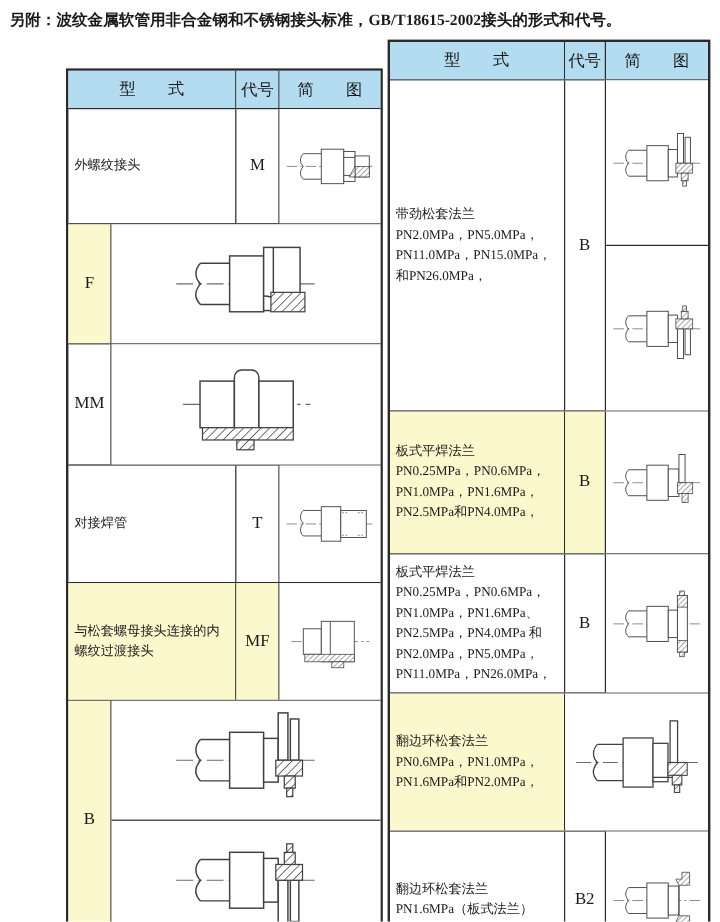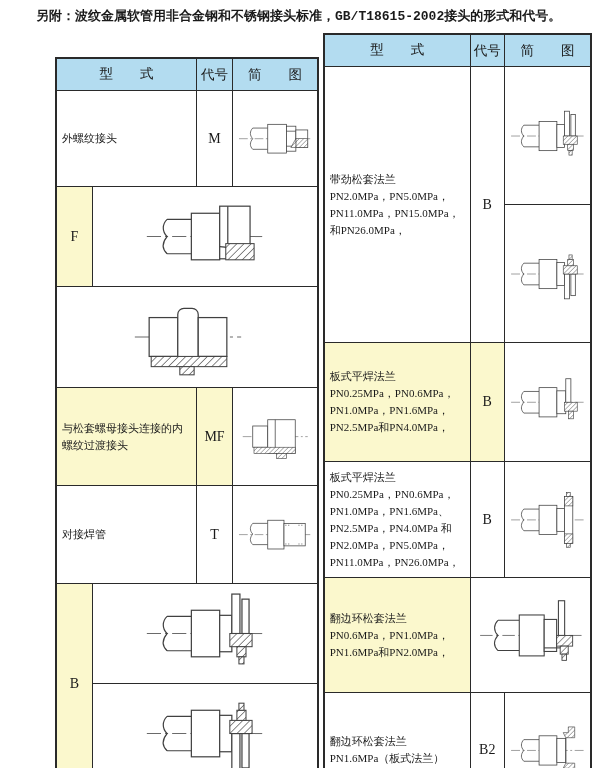--- a/index.html
+++ b/index.html
@@ -5,22 +5,22 @@
   :root{
     --header-bg:#b3dcf0;
     --hl-bg:#fbf8cd;
     --border:#2a2a2a;
     --text:#1a1a1a;
   }
   *{margin:0;padding:0;box-sizing:border-box;}
   body{width:600px;height:768px;background:#fff;overflow:hidden;
        font-family:"Liberation Serif","DejaVu Serif",serif;color:var(--text);}
   .page{width:600px;height:768px;padding:8px;}
-  .title{font-family:Liberation Mono, monospace;font-weight:bold;
-         font-size:13px;line-height:1.4;margin-bottom:7px;white-space:nowrap;margin-left:28px;}
+  .title{font-family:Liberation Serif, serif;font-weight:bold;
+         font-size:13px;line-height:1.4;margin-bottom:7px;white-space:nowrap;}
   .tables{display:flex;gap:4px;align-items:center;padding-left:47px;}
   .tbl{border:2px solid var(--border);background:#fff;}
   .tbl-left{width:287px;}
   .tbl-right{width:293px;}
   .row{display:flex;border-bottom:1px solid var(--border);}
   .row:last-child{border-bottom:none;}
   .cell{border-right:1px solid var(--border);display:flex;align-items:center;}
   .cell:last-child{border-right:none;}
   .tcell{width:140px;padding:4px 5px;font-size:11px;line-height:1.55;
          white-space:pre-line;text-align:left;}
@@ -103,62 +103,65 @@
             <path class="ln" d="M28 28 c-5 5 -5 12 0 17 c-5 6 -5 12 0 17 M28 28 H52 M28 62 H52"></path>
             <rect class="pc" x="52" y="22" width="28" height="46"></rect>
             <rect class="pc" x="80" y="15" width="30" height="52"></rect>
             <path class="ln" d="M88 15 V67 M80 55 c8 0 14 4 16 12"></path>
             <rect class="ht" x="86" y="52" width="28" height="16"></rect>
           </svg>
         </div>
       </div>
 
       <div class="row" style="height:101px">
+        <div class="cell ccell">
+            <span>MM</span>
+          </div>
         <div class="cell dcell">
           <svg viewBox="0 0 130 90" preserveAspectRatio="xMidYMid meet">
             <line class="cl" x1="14" y1="45" x2="118" y2="45"></line>
             <rect class="pc" x="28" y="26" width="28" height="38"></rect>
             <rect class="pc" x="56" y="17" width="20" height="56" rx="6"></rect>
             <rect class="pc" x="76" y="26" width="28" height="38"></rect>
             <rect class="ht" x="30" y="64" width="74" height="10"></rect>
             <rect class="ht" x="58" y="74" width="14" height="8"></rect>
           </svg>
         </div>
       </div>
 
+      <div class="row" style="height:98px">
+        <div class="cell tcell"><span>对接焊管</span></div>
+        <div class="cell ccell">
+            <span>T</span>
+          </div>
+        <div class="cell dcell">
+          <svg viewBox="0 0 130 90" preserveAspectRatio="xMidYMid meet">
+            <line class="cl" x1="8" y1="45" x2="124" y2="45"></line>
+            <path class="ln" d="M30 27 c-5 5 -5 12 0 17 c-5 6 -5 12 0 17 M30 27 H54 M30 61 H54"></path>
+            <rect class="pc" x="54" y="22" width="26" height="46"></rect>
+            <rect class="pc" x="80" y="27" width="34" height="36"></rect>
+            <path class="dot" d="M82 30 h9 M82 60 h9 M103 30 h9 M103 60 h9"></path>
+          </svg>
+        </div>
+      </div>
+
       <div class="row hl" style="height:98px">
         <div class="cell tcell"><span>与松套螺母接头连接的内
 螺纹过渡接头</span></div>
         <div class="cell ccell">
             <span>MF</span>
           </div>
         <div class="cell dcell">
           <svg viewBox="0 0 130 90" preserveAspectRatio="xMidYMid meet">
             <line class="cl" x1="14" y1="45" x2="118" y2="45"></line>
             <rect class="pc" x="30" y="28" width="24" height="34"></rect>
             <rect class="pc" x="54" y="18" width="44" height="54"></rect>
             <path class="ln" d="M66 18 V72"></path>
             <rect class="ht" x="32" y="62" width="66" height="10"></rect>
             <rect class="ht" x="68" y="72" width="16" height="8"></rect>
-          </svg>
-        </div>
-      </div>
-
-      <div class="row" style="height:98px">
-        <div class="cell tcell"><span>对接焊管</span></div>
-        <div class="cell ccell">
-            <span>T</span>
-          </div>
-        <div class="cell dcell">
-          <svg viewBox="0 0 130 90" preserveAspectRatio="xMidYMid meet">
-            <line class="cl" x1="8" y1="45" x2="124" y2="45"></line>
-            <path class="ln" d="M30 27 c-5 5 -5 12 0 17 c-5 6 -5 12 0 17 M30 27 H54 M30 61 H54"></path>
-            <rect class="pc" x="54" y="22" width="26" height="46"></rect>
-            <rect class="pc" x="80" y="27" width="34" height="36"></rect>
-            <path class="dot" d="M82 30 h9 M82 60 h9 M103 30 h9 M103 60 h9"></path>
           </svg>
         </div>
       </div>
 
       <div class="row hl" style="height:199px">
         <div class="cell ccell">
             <span>B</span>
           </div>
         <div class="cell dcell dsplit">
           <div class="half">

